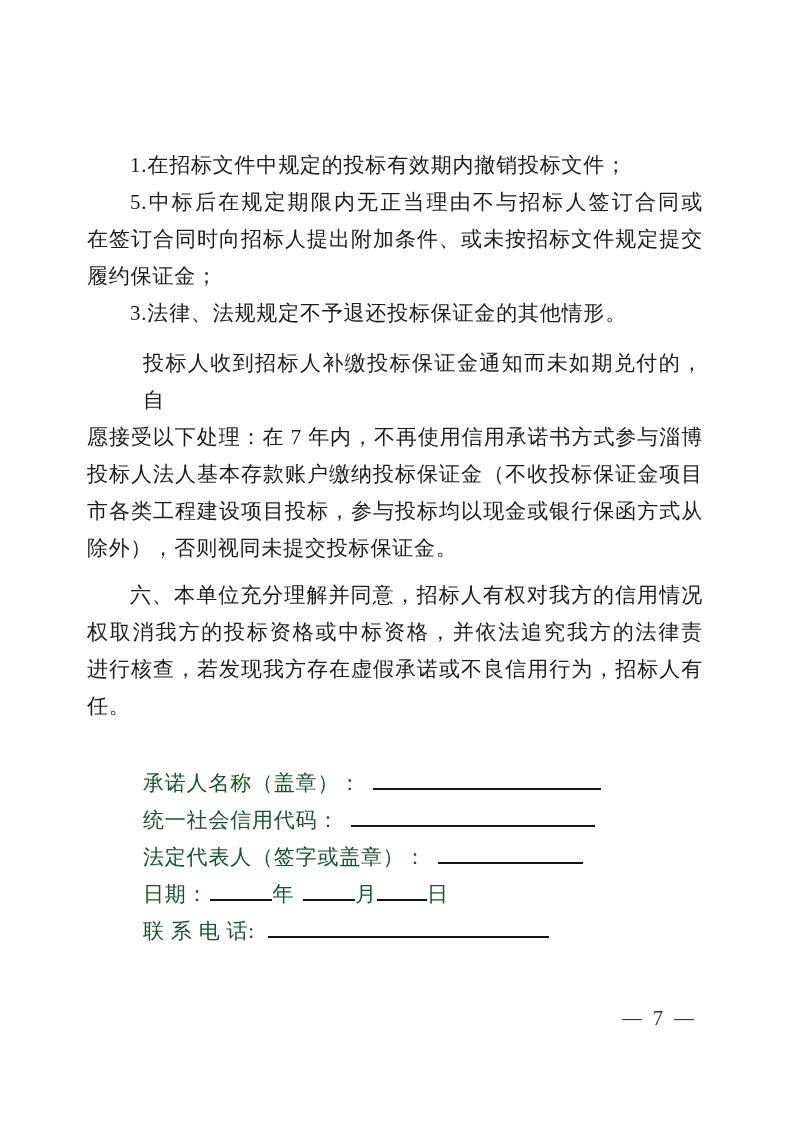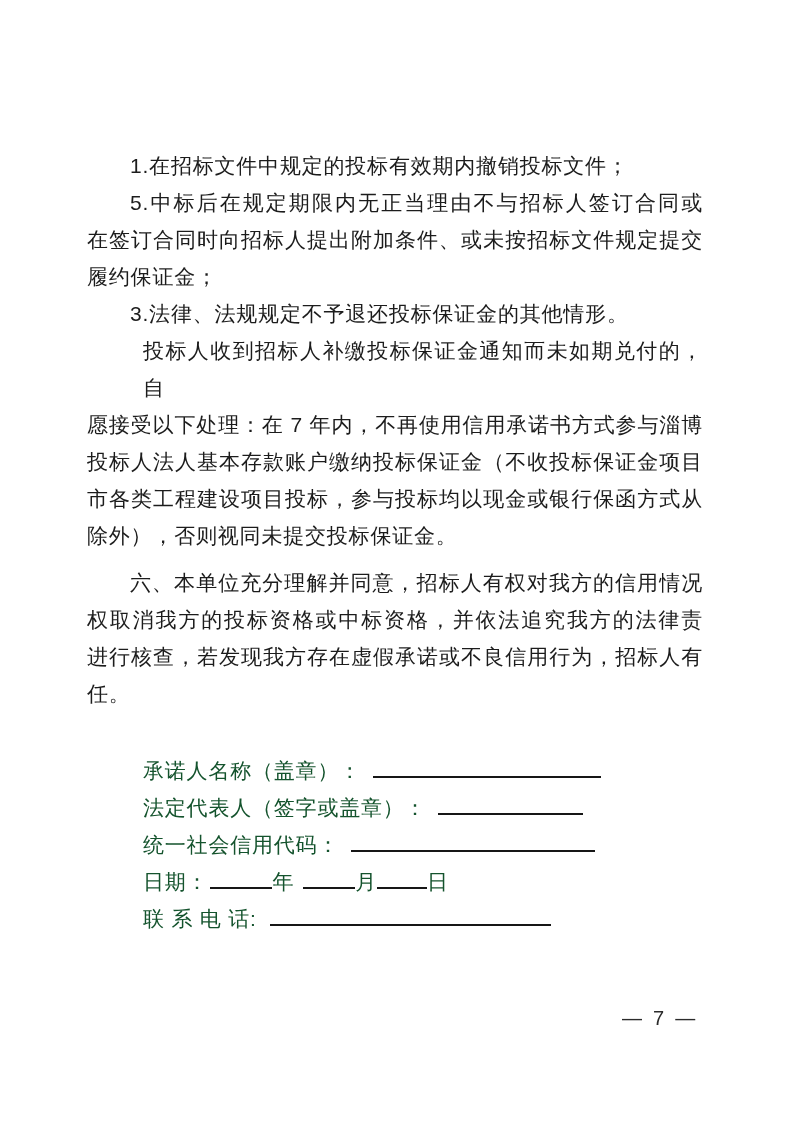--- a/index.html
+++ b/index.html
@@ -6,21 +6,21 @@
     margin: 0;
     padding: 0;
     background: #ffffff;
   }
   .page {
     position: relative;
     width: 793px;
     height: 1122px;
     background: #ffffff;
     overflow: hidden;
-    font-family: Liberation Sans, sans-serif;
+    font-family: Liberation Serif, serif;
   }
   .body-text {
     position: absolute;
     left: 87px;
     top: 147px;
     width: 616px;
   }
   .ln {
     line-height: 37px;
     font-size: 21px;
@@ -28,21 +28,21 @@
     letter-spacing: 0.8px;
     white-space: nowrap;
   }
   
   .j {
     text-align: justify;
     text-align-last: justify;
     white-space: normal;
   }
   .ind43 { padding-left: 43px; }
-  .ind56 { padding-left: 56px; }
+  .ind56 { padding-left: 56px; margin-top: 13px; }
   .para { margin: 0; }
   .para-gap { margin-top: 10px; }
 
   .sig-block {
     margin-top: 40px;
     padding-left: 56px;
   }
   .sig-row {
     line-height: 37px;
     font-size: 21px;
@@ -109,24 +109,24 @@
       <div class="ln j">权取消我方的投标资格或中标资格，并依法追究我方的法律责</div>
       <div class="ln j">进行核查，若发现我方存在虚假承诺或不良信用行为，招标人有</div>
       <div class="ln">任。</div>
     </div>
 
     <div class="sig-block">
       <div class="sig-row">
         <span>承诺人名称（盖章）：</span><span class="blank b-name"></span>
       </div>
       <div class="sig-row">
-        <span>法定代表人（签字或盖章）：</span><span class="blank b-legal"></span>
+        <span>统一社会信用代码：</span><span class="blank b-code"></span>
       </div>
       <div class="sig-row">
-        <span>统一社会信用代码：</span><span class="blank b-code"></span>
+        <span>法定代表人（签字或盖章）：</span><span class="blank b-legal"></span>
       </div>
       <div class="sig-row">
         <span>日期：</span><span class="blank b-year"></span><span>年</span><span class="blank b-month"></span><span>月</span><span class="blank b-day"></span><span>日</span>
       </div>
       <div class="sig-row">
         <span>联 系 电 话:</span><span class="blank b-phone"></span>
       </div>
     </div>
 
   </div>

